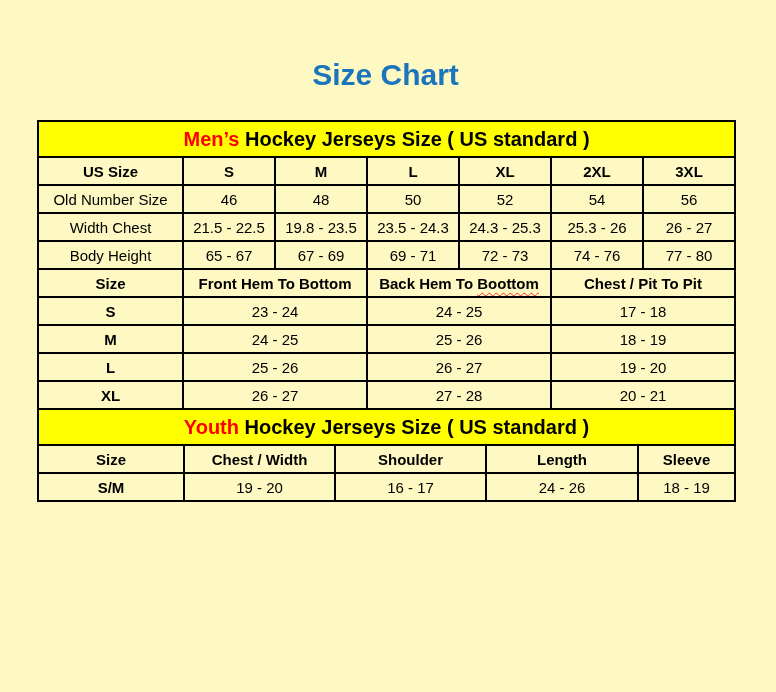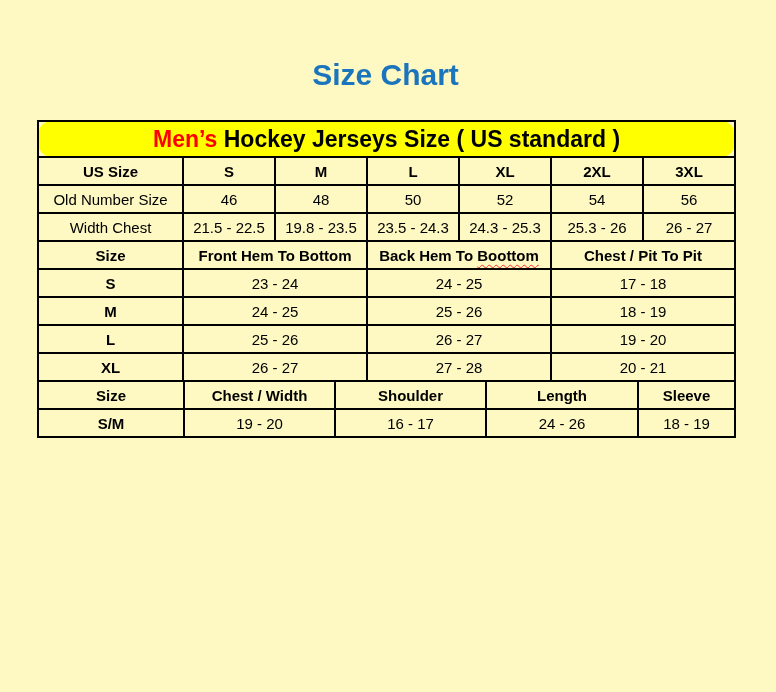--- a/index.html
+++ b/index.html
@@ -39,23 +39,22 @@
     font-size: 15px;
     color: #000000;
     height: 26px;
     padding: 0 2px;
     white-space: nowrap;
     overflow: hidden;
   }
   tr.band td {
     background: #ffff00;
     height: 34px;
-    font-size: 23px;
+    font-size: 20px;
     font-weight: bold;
-    border-radius: 14px;
   }
   .red-word { color: #ff0000; }
   td.hdr { font-weight: bold; }
   td.lbl-bold { font-weight: bold; }
   .squiggle {
     text-decoration: underline wavy #ff2a2a;
     text-decoration-thickness: 1px;
     text-underline-offset: 3px;
   }
 </style>
@@ -106,20 +105,29 @@
         <td>56</td>
       </tr>
       <tr>
         <td>Width Chest</td>
         <td>21.5 - 22.5</td>
         <td>19.8 - 23.5</td>
         <td>23.5 - 24.3</td>
         <td>24.3 - 25.3</td>
         <td>25.3 - 26</td>
         <td>26 - 27</td>
+      </tr>
+      <tr>
+        <td>Body Height</td>
+        <td>65 - 67</td>
+        <td>67 - 69</td>
+        <td>69 - 71</td>
+        <td>72 - 73</td>
+        <td>74 - 76</td>
+        <td>77 - 80</td>
       </tr>
     </tbody>
       </table>
 
     <table class="tbl">
       <colgroup>
         <col style="width:145px">
           <col style="width:184px">
           <col style="width:184px">
           <col style="width:184px">
@@ -163,20 +171,26 @@
 
     <table class="tbl">
       <colgroup>
         <col style="width:146px">
           <col style="width:151px">
           <col style="width:151px">
         <col style="width:152px">
           <col style="width:97px">
       </colgroup>
       <tbody>
+          <tr class="band">
+        <td colspan="5">
+          <span class="red-word">Youth</span>
+          <span>Hockey Jerseys Size ( US standard )</span>
+        </td>
+      </tr>
       <tr>
         <td class="hdr">Size</td>
         <td class="hdr">Chest / Width</td>
         <td class="hdr">Shoulder</td>
         <td class="hdr">Length</td>
         <td class="hdr">Sleeve</td>
       </tr>
       <tr>
         <td class="lbl-bold">S/M</td>
         <td>19 - 20</td>

